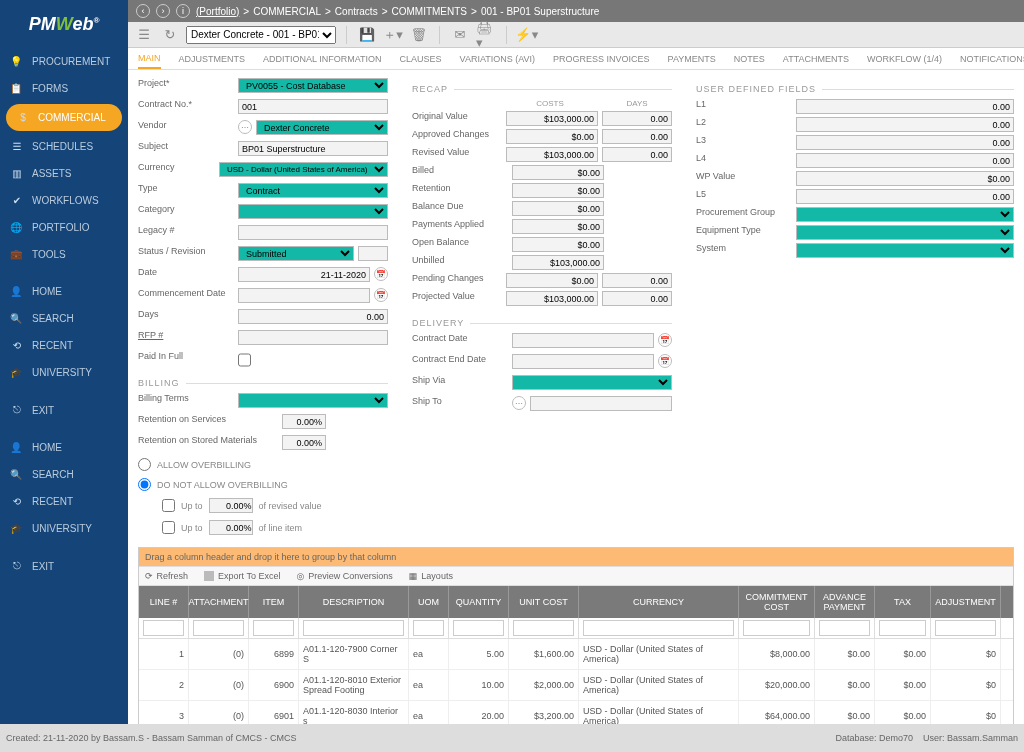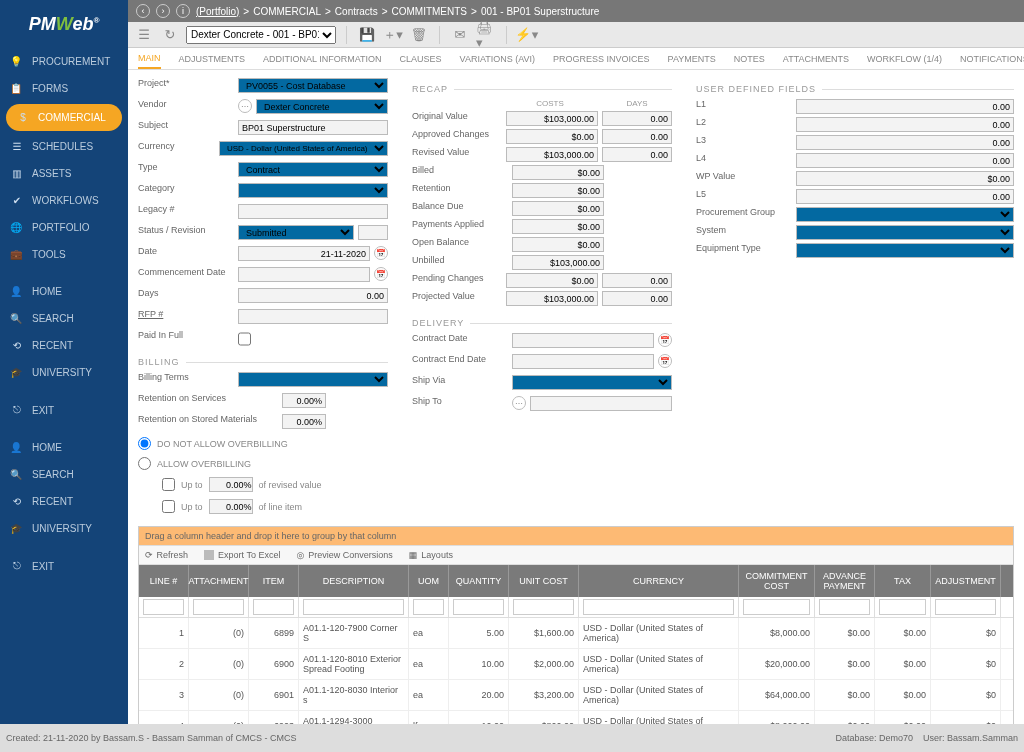--- a/index.html
+++ b/index.html
@@ -23,21 +23,21 @@
 .tab.active{color:#f5a623;border-bottom:2px solid #f5a623}
 .content{position:absolute;left:128px;top:70px;right:0;bottom:12px;overflow:auto;padding:8px 10px}
 .cols{display:flex;gap:24px}
 .col{display:flex;flex-direction:column;gap:3px}
 .col1{width:250px}
 .col2{width:260px}
 .col3{flex:1}
 .frow{display:flex;gap:4px;height:18px}
 .flabel{width:96px;font-size:9px;color:#666}
 .finput,.fselect{flex:1;height:15px;font-size:9px;border:1px solid #bbb;background:#f3f3f3;padding:0 3px}
-.fselect{background:#0369a1}
+.fselect{background:#14b8a6}
 .small-ico{width:14px;height:14px;border:1px solid #bbb;border-radius:50%;display:inline-flex;align-items:center;justify-content:center;font-size:8px;color:#888}
 .sec-title{font-size:9px;color:#999;letter-spacing:1px;margin:6px 0 2px;display:flex;align-items:center;gap:6px}
 .sec-title .line{flex:1;height:1px;background:#ddd}
 .two-num{display:flex;gap:4px}
 .two-num input{width:70px;height:15px;font-size:9px;text-align:right;border:1px solid #bbb;background:#f3f3f3;padding:0 3px}
 .two-num .n1{width:92px}
 .col2 .hdr{display:flex;gap:6px;justify-content:flex-end;font-size:8px;color:#999}
 .col2 .hdr span{width:70px;text-align:center}
 .col2 .hdr .h1{width:92px}
 .radio-row{display:flex;align-items:center;gap:6px;font-size:9px;color:#888;margin:2px 0}
@@ -193,20 +193,24 @@
 
 <div class="content">
 <div class="cols">
 
   <div class="col col1">
     <div class="frow">
           <span class="flabel">Project*</span>
           <select class="fselect"><option>PV0055 - Cost Database</option></select>
         </div>
     <div class="frow">
+          <span class="flabel">Contract No.*</span>
+          <input class="finput" value="001" style="">
+        </div>
+    <div class="frow">
           <span class="flabel">Vendor</span>
           <span class="small-ico">⋯</span>
           <select class="fselect"><option>Dexter Concrete</option></select>
         </div>
     <div class="frow">
           <span class="flabel">Subject</span>
           <input class="finput" value="BP01 Superstructure" style="">
         </div>
     <div class="frow">
           <span class="flabel">Currency</span>
@@ -261,26 +265,26 @@
         </div>
     <div class="frow">
           <span class="flabel" style="width:140px">Retention on Services</span>
           <input class="finput" style="width: 44px; flex: 0 0 auto; text-align: right;" value="0.00%">
         </div>
     <div class="frow">
           <span class="flabel" style="width:140px">Retention on Stored Materials</span>
           <input class="finput" style="width: 44px; flex: 0 0 auto; text-align: right;" value="0.00%">
         </div>
     <div class="radio-row">
+          <input type="radio" style="">
+          <span>ALLOW OVERBILLING</span>
+        </div>
+    <div class="radio-row">
           <input type="radio" checked="" style="">
           <span>DO NOT ALLOW OVERBILLING</span>
-        </div>
-    <div class="radio-row">
-          <input type="radio" style="">
-          <span>ALLOW OVERBILLING</span>
         </div>
     <div class="radio-row upto">
           <input type="checkbox" style="">
           <span>Up to</span>
           <input class="pct" value="0.00%" style="">
           <span>of revised value</span>
         </div>
     <div class="radio-row upto">
           <input type="checkbox" style="">
           <span>Up to</span>
@@ -424,25 +428,25 @@
           </div>
           <div class="frow">
             <span class="flabel">L5</span>
             <input class="finput" style="text-align: right;" value="0.00">
           </div>
           <div class="frow">
             <span class="flabel">Procurement Group</span>
             <select class="fselect"><option></option></select>
           </div>
           <div class="frow">
+            <span class="flabel">Equipment Type</span>
+            <select class="fselect"><option></option></select>
+          </div>
+          <div class="frow">
             <span class="flabel">System</span>
-            <select class="fselect"><option></option></select>
-          </div>
-          <div class="frow">
-            <span class="flabel">Equipment Type</span>
             <select class="fselect"><option></option></select>
           </div>
         </div>
   </div>
 </div>
 
 <div class="grid-wrap">
   <div class="grid-hint">Drag a column header and drop it here to group by that column</div>
   <div class="grid-tb">
     <span>⟳ <span>Refresh</span></span>

